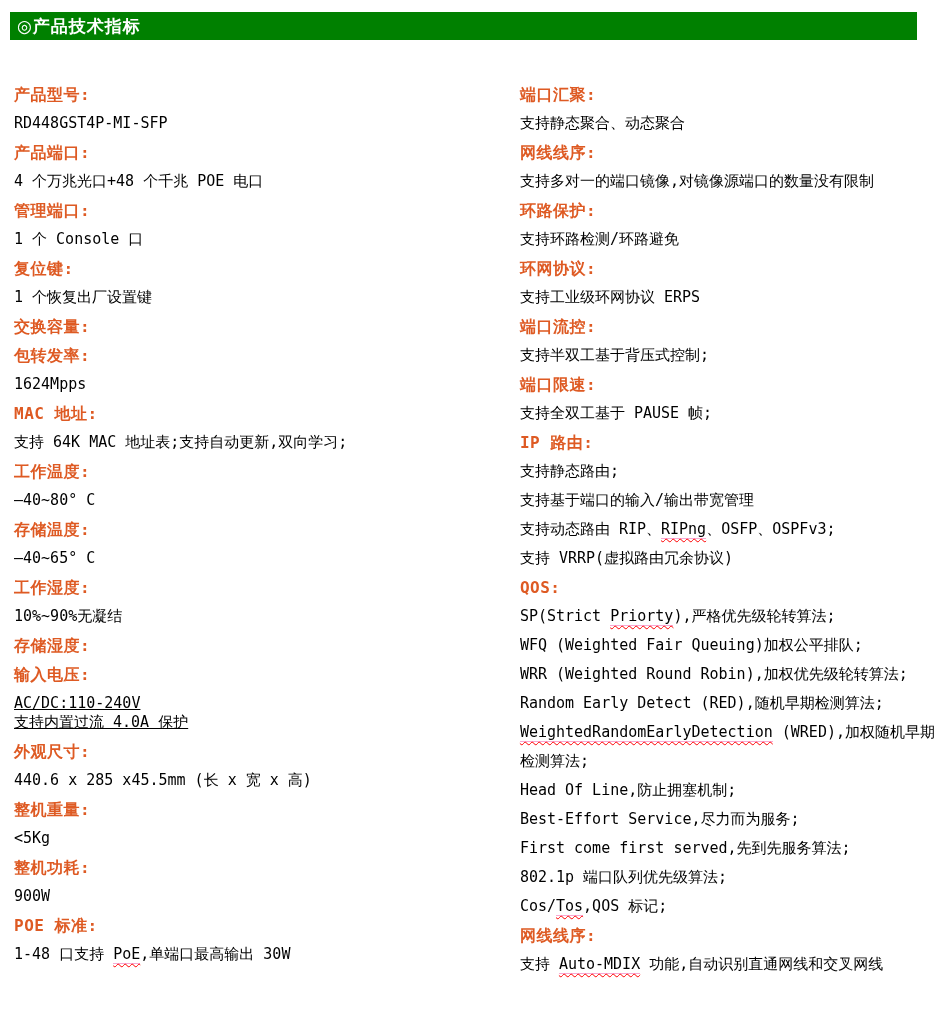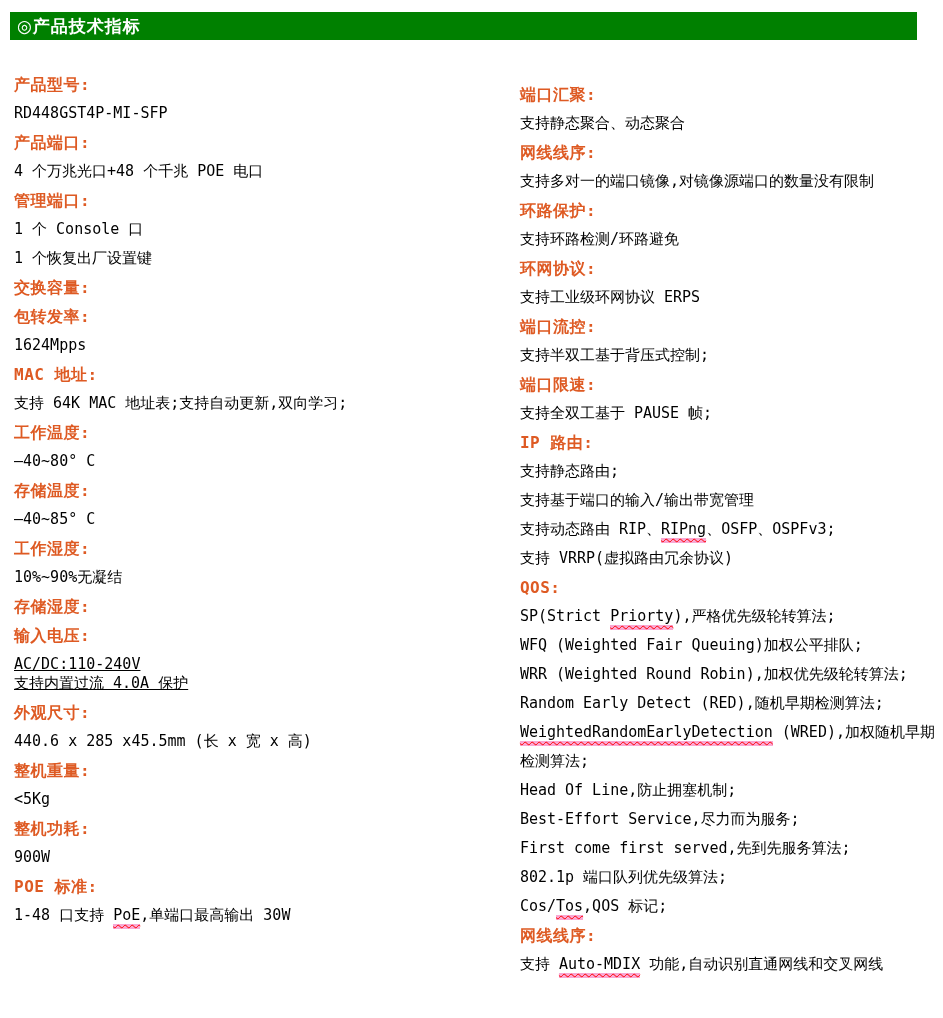--- a/index.html
+++ b/index.html
@@ -8,65 +8,66 @@
     font-family:"DejaVu Sans Mono","DejaVu Sans",sans-serif;
     -webkit-font-smoothing:none;
   }
   .header-bar{
     margin:12px 26px 0 10px;height:28px;line-height:28px;
     background:#008000;color:#ffffff;font-weight:bold;font-size:17px;
     padding-left:7px;box-sizing:border-box;
     font-family:"DejaVu Sans","Liberation Sans",sans-serif;
     letter-spacing:1px;
   }
-  .cols{display:flex;align-items:flex-start;}
+  .cols{display:flex;align-items:center;}
   .col{box-sizing:border-box;}
   .col-left{width:517px;padding:30px 0 0 14px;}
   .col-right{flex:1;padding:40px 8px 0 14px;}
   p{margin:0;}
   .sec-h{
     color:#DE5A23;font-weight:bold;font-size:16px;line-height:29px;
     letter-spacing:0.5px;white-space:nowrap;
   }
   .sec-b{
     color:#000000;font-size:15px;line-height:29px;white-space:nowrap;
   }
   .sec-b.tight{line-height:19px;padding:5px 0;text-decoration:underline;}
   .misspell{
-    border-bottom:5px solid #f9a8d4;
+    border-bottom:1px solid #f9a8d4;
     text-decoration:underline wavy #ff0000 1px;
     text-decoration-skip-ink:none;
     text-underline-offset:4px;
   }
 </style>
 </head>
 <body>
 
 <div class="header-bar">
   <span>◎产品技术指标</span>
 </div>
 
 <div class="cols">
   <div class="col col-left" id="col-left">
       <p class="sec-h">产品型号:</p>
       <p class="sec-b">RD448GST4P-MI-SFP</p>
       <p class="sec-h">产品端口:</p>
       <p class="sec-b">4 个万兆光口+48 个千兆 POE 电口</p>
       <p class="sec-h">管理端口:</p>
       <p class="sec-b">1 个 Console 口</p>
+      <p class="sec-h">复位键:</p>
       <p class="sec-b">1 个恢复出厂设置键</p>
       <p class="sec-h">交换容量:</p>
       <p class="sec-h">包转发率:</p>
       <p class="sec-b">1624Mpps</p>
       <p class="sec-h">MAC 地址:</p>
       <p class="sec-b">支持 64K MAC 地址表;支持自动更新,双向学习;</p>
       <p class="sec-h">工作温度:</p>
       <p class="sec-b">—40~80° C</p>
       <p class="sec-h">存储温度:</p>
-      <p class="sec-b">—40~85° C</p>
+      <p class="sec-b">—40~65° C</p>
       <p class="sec-h">工作湿度:</p>
       <p class="sec-b">10%~90%无凝结</p>
       <p class="sec-h">存储湿度:</p>
       <p class="sec-h">输入电压:</p>
       <p class="sec-b tight">AC/DC:110-240V<br>支持内置过流 4.0A 保护</p>
       <p class="sec-h">外观尺寸:</p>
       <p class="sec-b">440.6 x 285 x45.5mm (长 x 宽 x 高)</p>
       <p class="sec-h">整机重量:</p>
       <p class="sec-b">&lt;5Kg</p>
       <p class="sec-h">整机功耗:</p>

